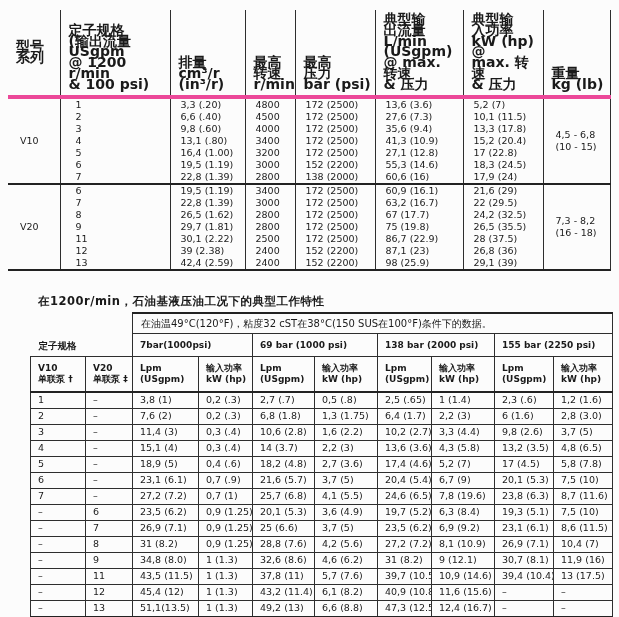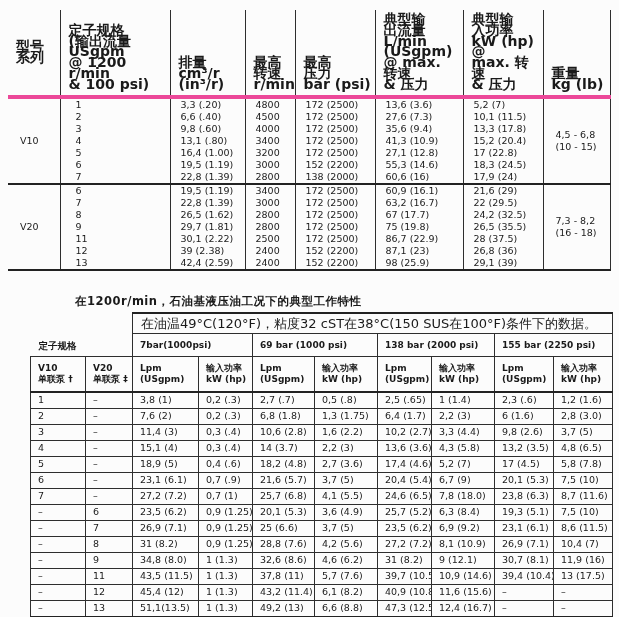--- a/index.html
+++ b/index.html
@@ -14,27 +14,27 @@
   .spec th.first,.spec td.first{border-left:none;}
   .spec thead th{vertical-align:bottom;font-weight:700;border-bottom:4px solid #ec4899;
         padding:4px 3px 5px 8px;line-height:10.8px;font-size:14px;white-space:pre-line;height:66px;}
   .spec thead th.model-h{vertical-align:middle;}
   .spec td.stator-num{padding-left:15px;}
   .spec th.model-cell{font-weight:400;padding-left:12px;}
   .spec td.weight-cell{white-space:pre-line;line-height:12px;padding-left:12px;}
   .spec tr.group-start th,.spec tr.group-start td{border-top:2px solid #222;}
   
   .section-title{position:absolute;left:38px;top:294px;font-size:11.5px;font-weight:700;
-        letter-spacing:.5px;white-space:nowrap;margin-left:37px;}
+        letter-spacing:.5px;white-space:nowrap;}
   .perf{position:absolute;left:30px;top:312px;width:582px;font-size:9.5px;
         border-bottom:2px solid #222;}
   .perf th,.perf td{border:1px solid #2e2e2e;text-align:left;vertical-align:middle;
         white-space:nowrap;overflow:hidden;}
   .perf th{font-weight:700;font-size:9px;white-space:pre-line;padding:2px 2px 2px 7px;line-height:11px;}
-  .perf th.subtitle{border-top:2px solid #222;font-weight:400;font-size:13px;padding:4px 4px 4px 8px;}
+  .perf th.subtitle{border-top:2px solid #222;font-weight:400;font-size:10px;padding:4px 4px 4px 8px;}
   .perf th.stator-label{border-top:none;border-left:none;background:transparent;
         vertical-align:bottom;padding:0 0 5px 8px;font-size:9.5px;}
   .perf th.pressure{padding:5px 2px 5px 7px;line-height:12px;margin-top:39px;}
   .perf th.sub{height:30px;border-bottom:2px solid #222;vertical-align:middle;}
   .perf td{padding:1px 2px 1px 7px;line-height:12.6px;height:13px;}
 </style>
 </head>
 <body>
 
 <div class="page">
@@ -325,32 +325,32 @@
           <td>7,5 (10)</td>
         </tr>
         <tr>
           <td>7</td>
           <td>–</td>
           <td>27,2 (7.2)</td>
           <td>0,7 (1)</td>
           <td>25,7 (6.8)</td>
           <td>4,1 (5.5)</td>
           <td>24,6 (6.5)</td>
-          <td>7,8 (18.0)</td>
+          <td>7,8 (19.6)</td>
           <td>23,8 (6.3)</td>
           <td>8,7 (11.6)</td>
         </tr>
         <tr>
           <td>–</td>
           <td>6</td>
           <td>23,5 (6.2)</td>
           <td>0,9 (1.25)</td>
           <td>20,1 (5.3)</td>
           <td>3,6 (4.9)</td>
-          <td>25,7 (5.2)</td>
+          <td>19,7 (5.2)</td>
           <td>6,3 (8.4)</td>
           <td>19,3 (5.1)</td>
           <td>7,5 (10)</td>
         </tr>
         <tr>
           <td>–</td>
           <td>7</td>
           <td>26,9 (7.1)</td>
           <td>0,9 (1.25)</td>
           <td>25 (6.6)</td>

